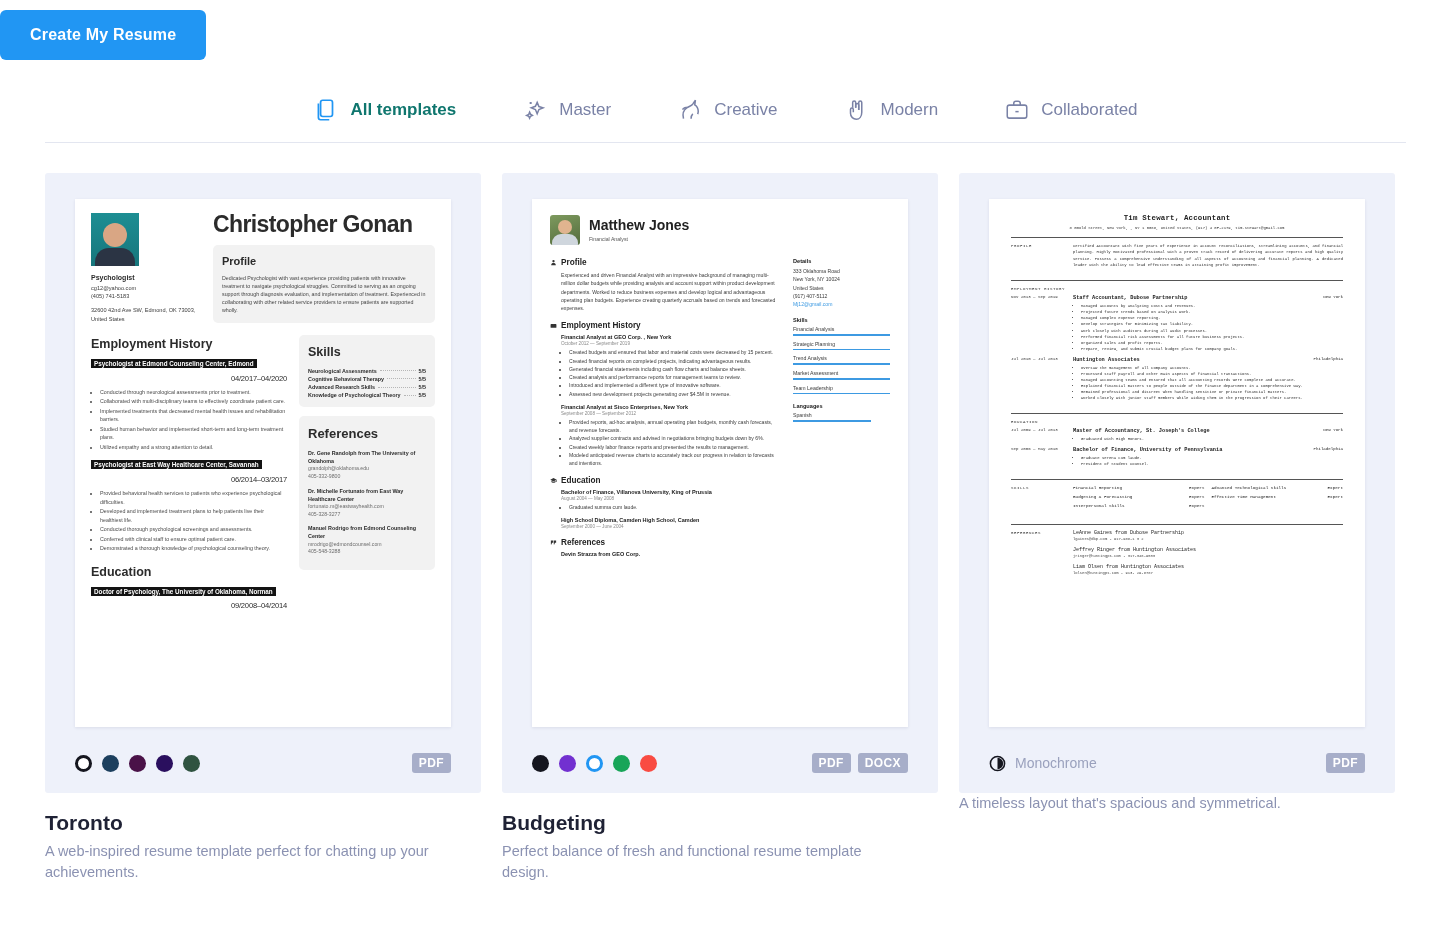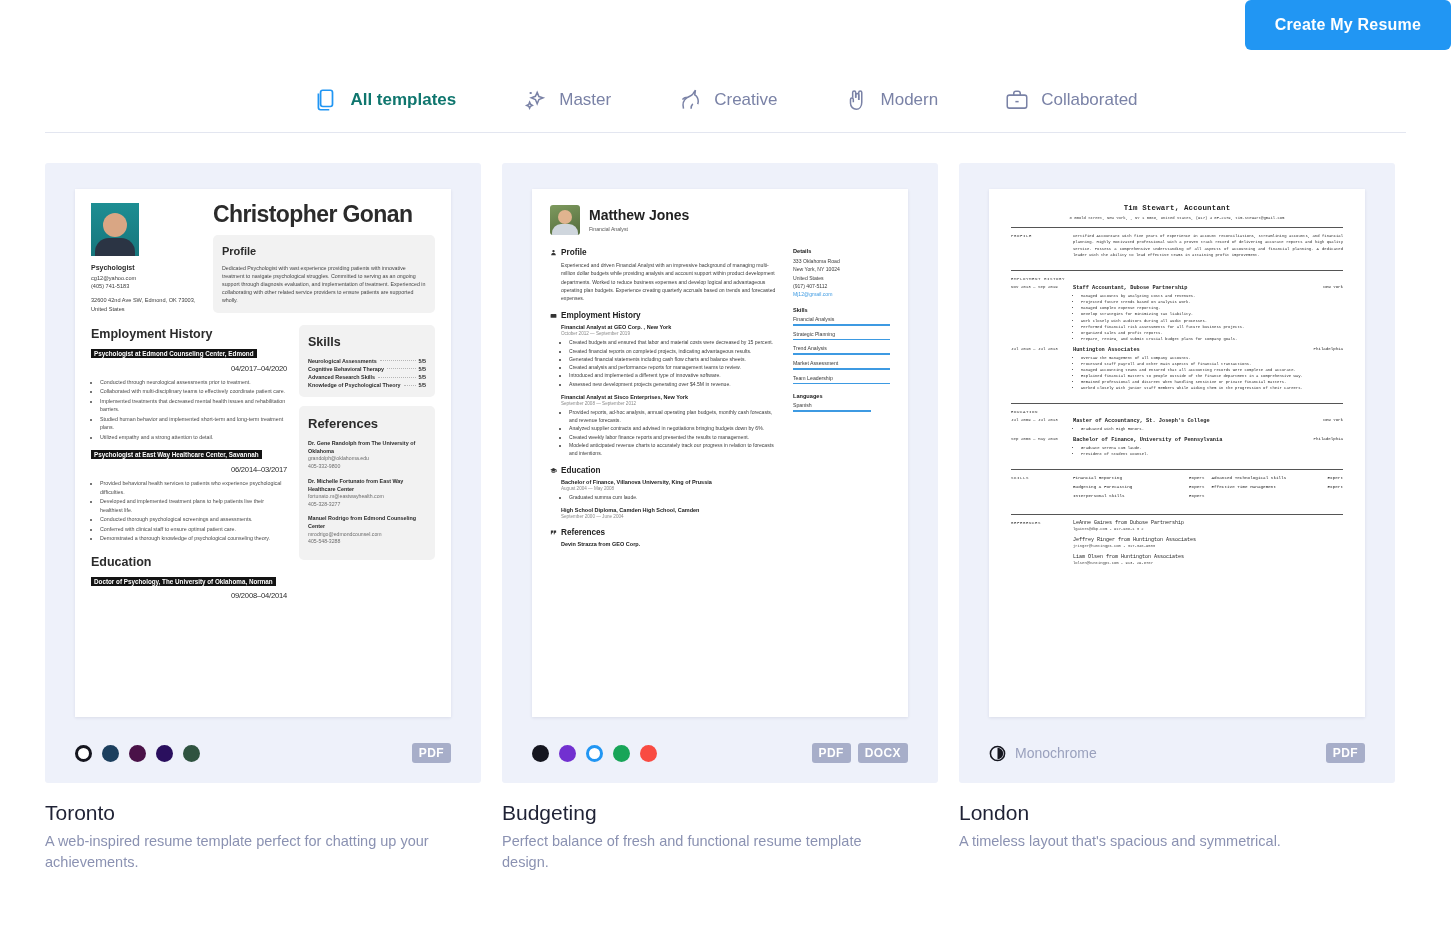--- a/index.html
+++ b/index.html
@@ -6,21 +6,21 @@
   html, body {
     margin: 0; padding: 0;
     width: 1451px; height: 929px;
     background: #ffffff;
     font-family: "Liberation Sans", sans-serif;
     overflow: hidden;
   }
   .page { position: relative; width: 1451px; height: 929px; }
 
   
-  .cta-wrap { display: flex; justify-content: flex-end; }
+  .cta-wrap { display: flex; justify-content: flex-start; padding-top: 10px; }
   .cta-btn {
     background: #2196f3; color: #fff;
     font-size: 16px; font-weight: bold;
     border: none; border-radius: 6px;
     padding: 16px 30px; cursor: pointer;
     letter-spacing: .2px;
   }
 
   
   .tabs {
@@ -58,21 +58,21 @@
   .sw { width: 17px; height: 17px; border-radius: 50%; cursor: pointer; }
   .sw.sel { background: #fff !important; border: 3px solid currentColor; }
   .badges { margin-left: auto; display: flex; gap: 7px; }
   .badge {
     background: #a7aec9; color: #fff; font-size: 12px; font-weight: bold;
     border-radius: 3px; padding: 3px 7px; letter-spacing: .4px;
   }
   .mono-wrap { display: flex; align-items: center; gap: 9px; }
   .mono-label { color: #9aa1bd; font-size: 14px; }
 
-  .card-title { font-size: 21px; color: #1f2235; margin: 18px 0 6px 0; font-weight: normal; }
+  .card-title { font-size: 21px; color: #1f2235; margin: 18px 0 6px 0; font-weight: bold; }
   .card-desc { font-size: 14.5px; color: #8b92b2; line-height: 1.45; margin: 0; max-width: 410px; }
 
   
   .tor { padding: 14px 16px; font-size: 5.2px; color: #2b2b2b; line-height: 1.5; }
   .tor-top { display: flex; gap: 14px; }
   .tor-left { width: 108px; flex: none; }
   .tor-photo {
     width: 48px; height: 53px; background: linear-gradient(#1d8e93,#17767c);
     position: relative; overflow: hidden;
   }
@@ -635,18 +635,17 @@
               <circle cx="12" cy="12" r="10" fill="none" stroke="#15161f" stroke-width="2.2"></circle>
               <path d="M12 4a8 8 0 0 1 0 16z" fill="#15161f"></path>
             </svg>
             <span class="mono-label">Monochrome</span>
           </div>
           <div class="badges" id="lon-bg">
               <span class="badge">PDF</span>
             </div>
         </div>
       </div>
-      <div class="card-title">London</div>
       <p class="card-desc">A timeless layout that's spacious and symmetrical.</p>
     </div>
 
   </div>
 </div>
 
 </body></html>

